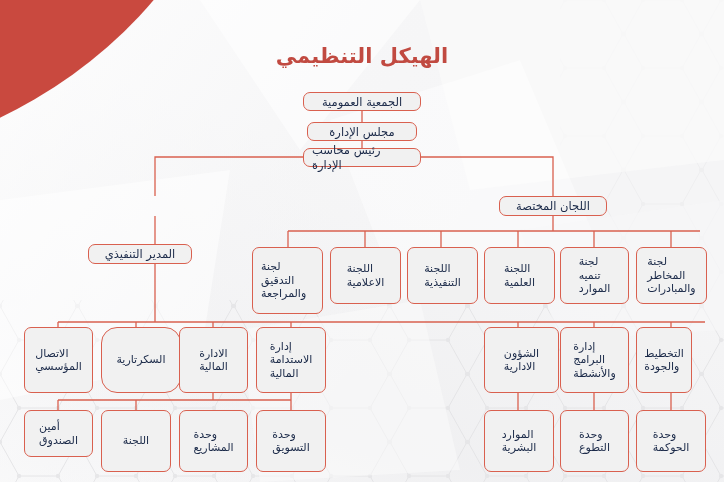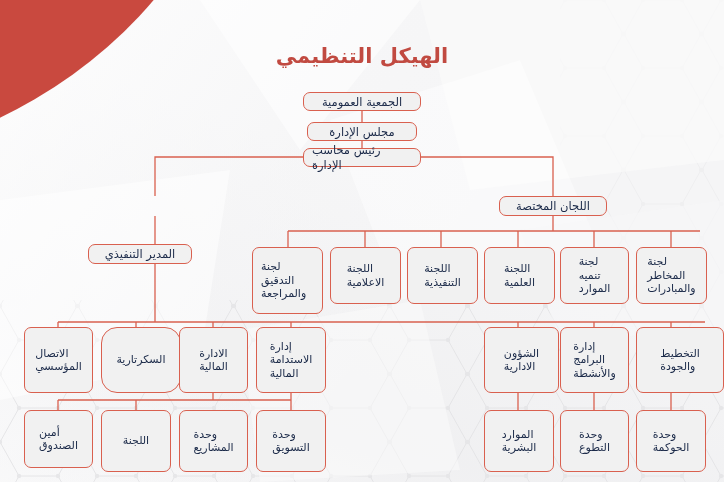--- a/index.html
+++ b/index.html
@@ -194,24 +194,24 @@
   <div class="node lvl4" style="left:179px; top:327px; width:69px; height:66px;">الادارة
 المالية</div>
   <div class="node lvl4" style="left:256px; top:327px; width:70px; height:66px;">إدارة
 الاستدامة
 المالية</div>
   <div class="node lvl4" style="left:484px; top:327px; width:75px; height:66px;">الشؤون
 الادارية</div>
   <div class="node lvl4" style="left:560px; top:327px; width:69px; height:66px;">إدارة
 البرامج
 والأنشطة</div>
-  <div class="node lvl4" style="left:636px; top:327px; width:88px; height:66px;">التخطيط
+  <div class="node lvl4" style="left:636px; top:327px; width:56px; height:66px;">التخطيط
 والجودة</div>
 
-  <div class="node lvl5" style="left:24px; top:410px; width:69px; height:58px;">أمين
+  <div class="node lvl5" style="left:24px; top:410px; width:69px; height:47px;">أمين
 الصندوق</div>
   <div class="node lvl5" style="left:101px; top:410px; width:70px; height:62px;">اللجنة</div>
   <div class="node lvl5" style="left:179px; top:410px; width:69px; height:62px;">وحدة
 المشاريع</div>
   <div class="node lvl5" style="left:256px; top:410px; width:70px; height:62px;">وحدة
 التسويق</div>
   <div class="node lvl5" style="left:484px; top:410px; width:70px; height:62px;">الموارد
 البشرية</div>
   <div class="node lvl5" style="left:560px; top:410px; width:69px; height:62px;">وحدة
 التطوع</div>

